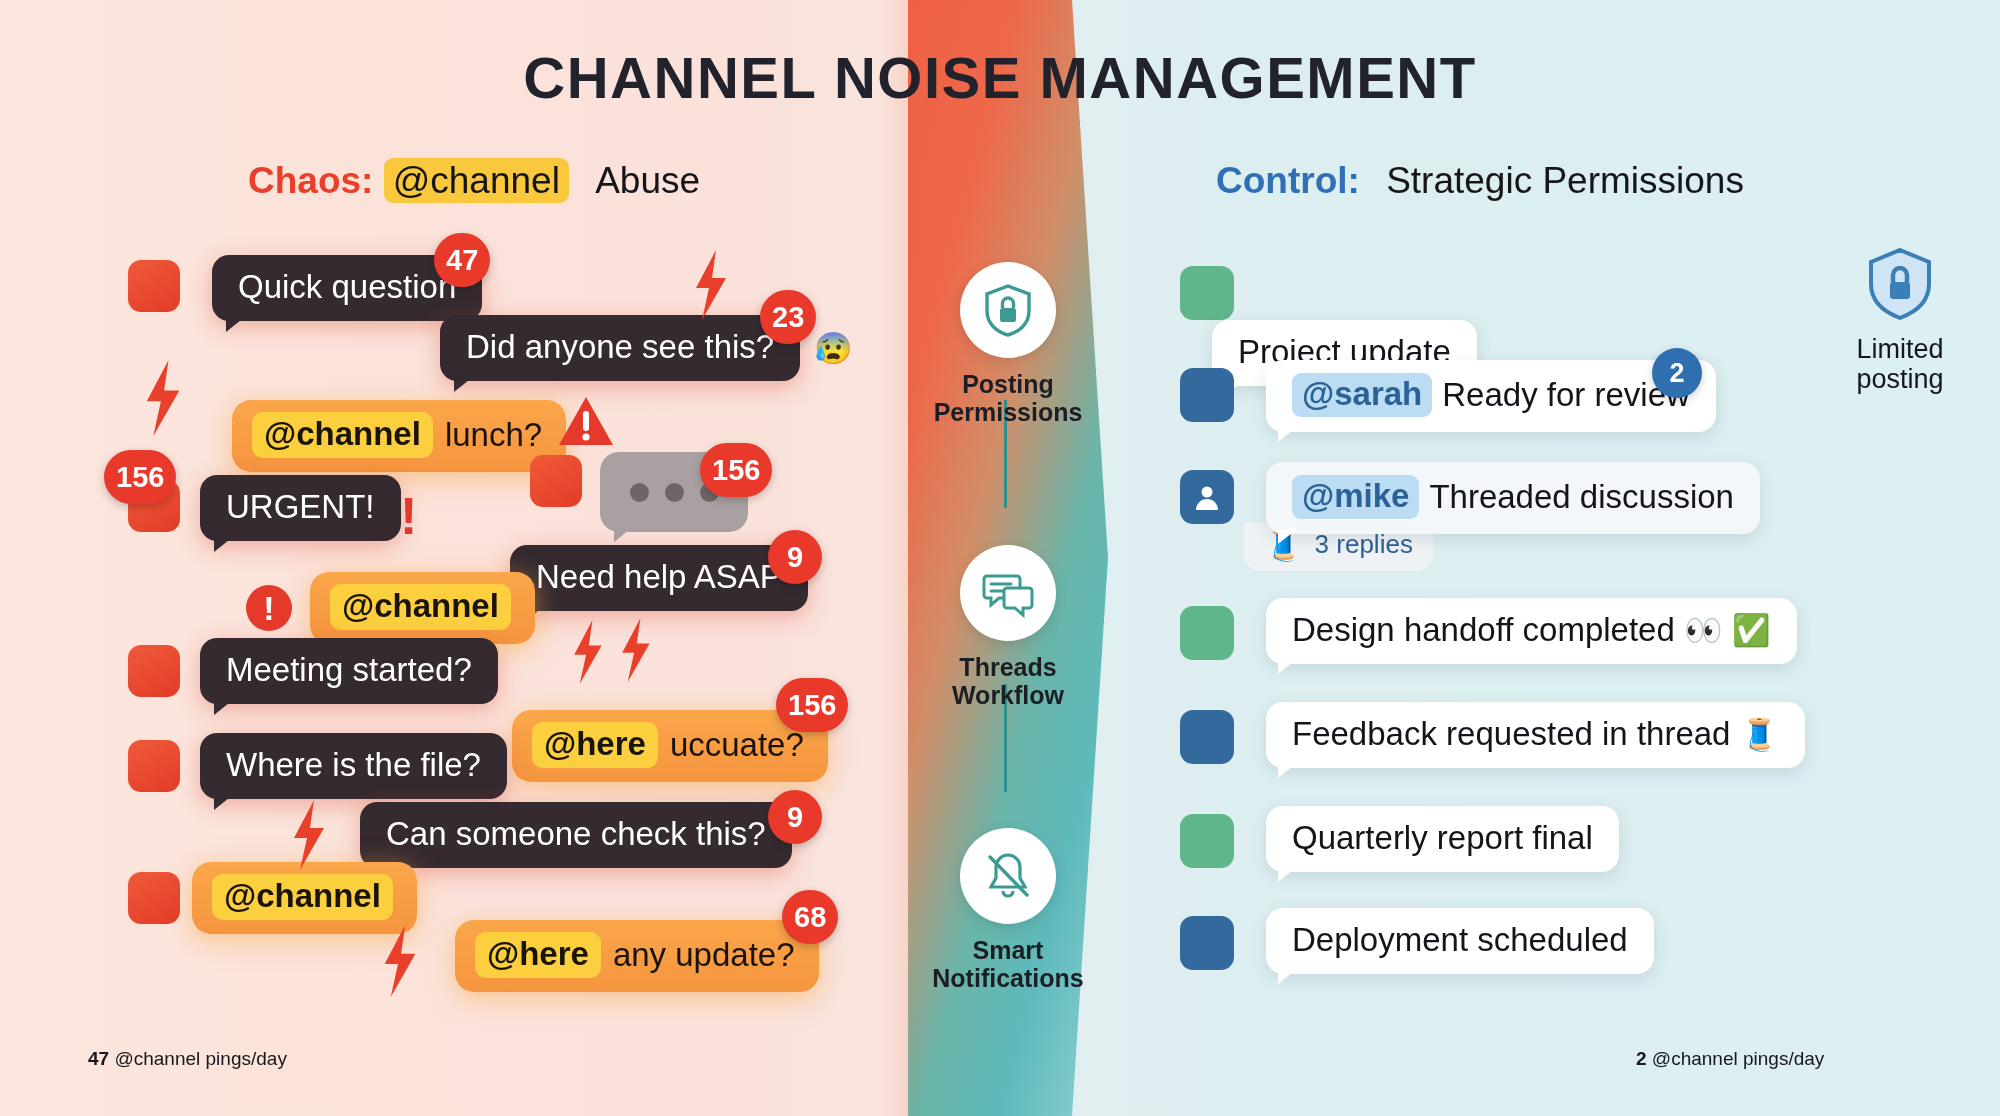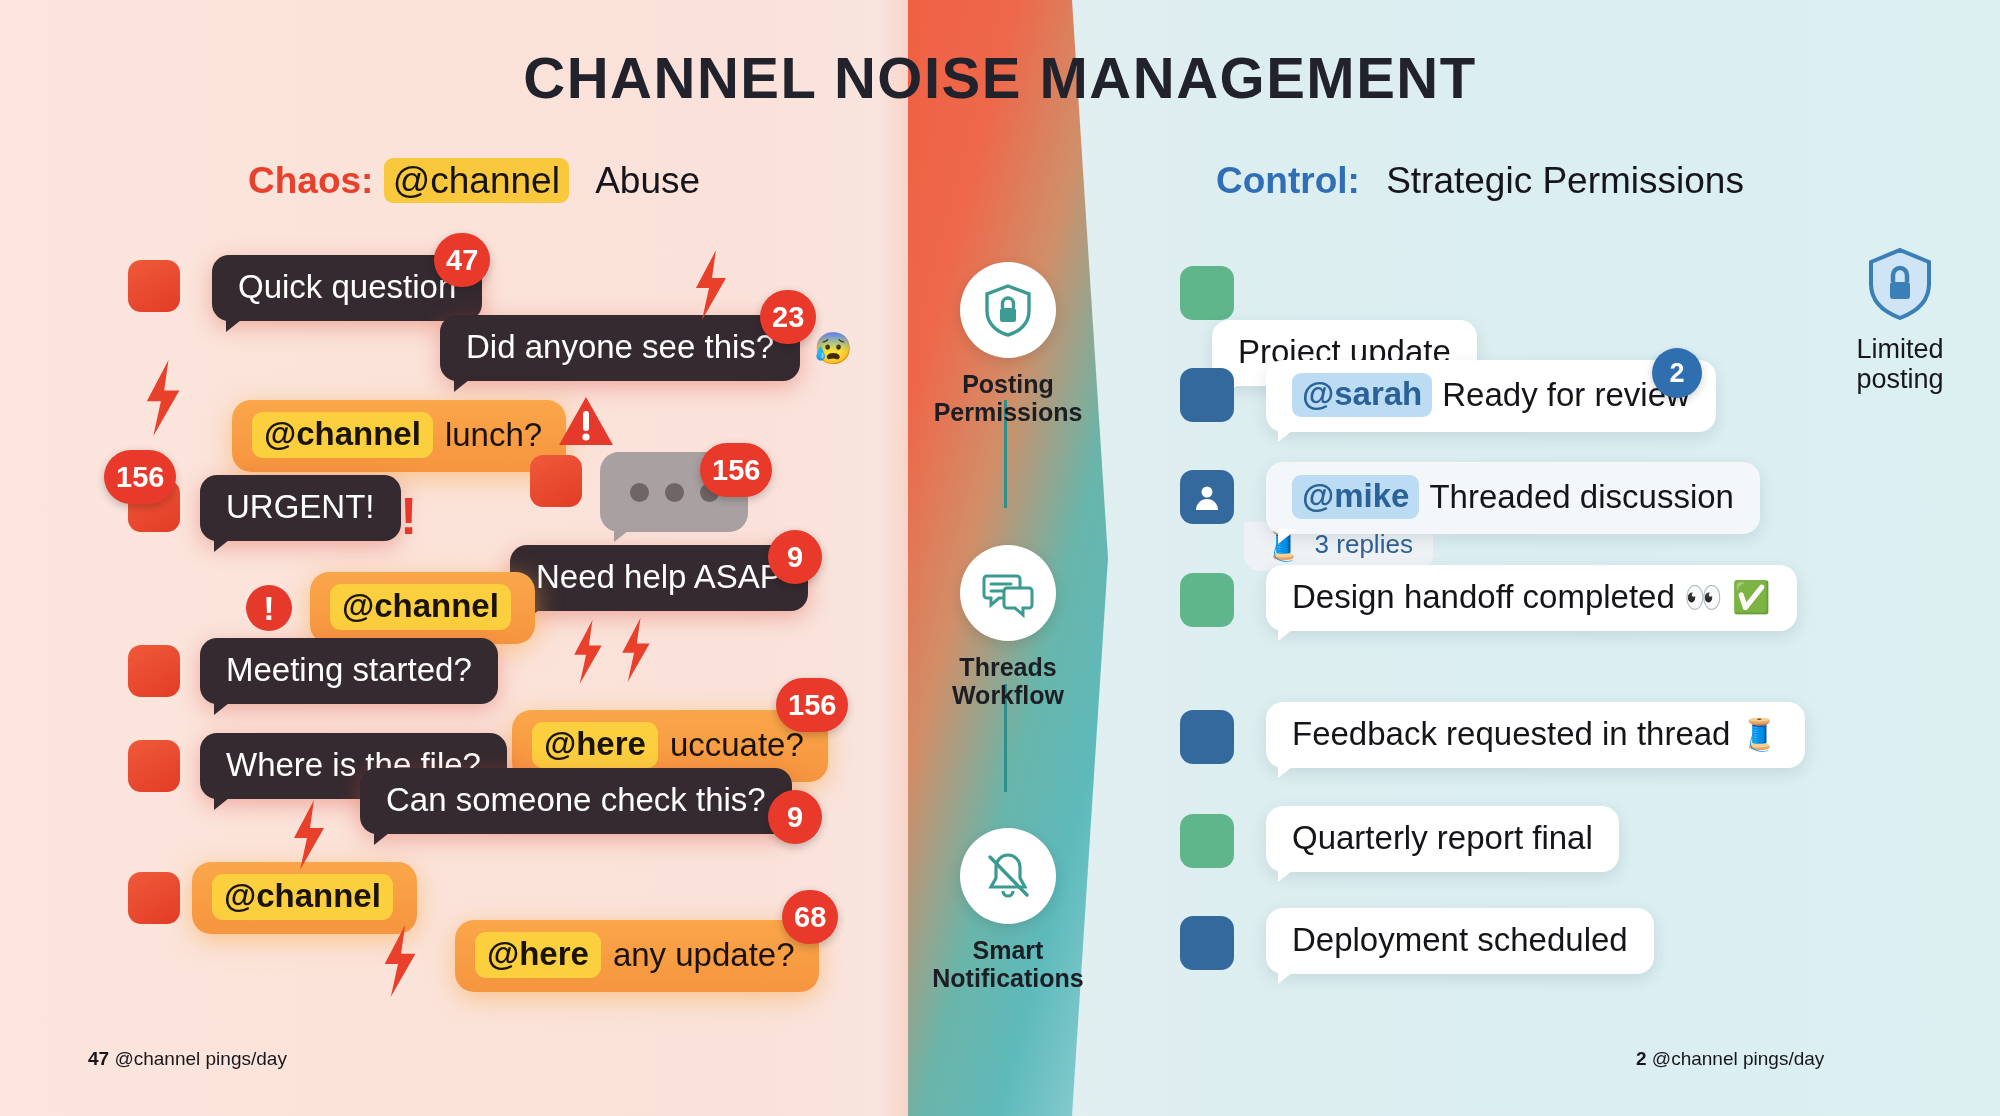--- a/index.html
+++ b/index.html
@@ -316,21 +316,21 @@
       <span>uccuate?</span>
     </div>
   </div>
   <div class="badge" style="left:776px; top:678px;">156</div>
 
   <div class="avatar-red" style="left:128px; top:740px;"></div>
   <div class="chaos-msg" style="left:200px; top:733px;">
     <div class="bub-dark">Where is the file?</div>
   </div>
 
-  <div class="chaos-msg" style="left:360px; top:768px;">
+  <div class="chaos-msg" style="left:360px; top:802px;">
     <div class="bub-dark">Can someone check this?</div>
   </div>
   <div class="badge" style="left:768px; top:790px;">9</div>
 
   <div class="avatar-red" style="left:128px; top:872px;"></div>
   <div class="chaos-msg" style="left:192px; top:862px;">
     <div class="bub-orange">
       <span class="tag-yellow">@channel</span>
     </div>
   </div>
@@ -432,21 +432,21 @@
         <circle cx="15" cy="10" r="5.5" fill="#fff"></circle>
         <path d="M4 28 A11 11 0 0 1 26 28 Z" fill="#fff"></path>
       </svg>
     </div>
     <div class="bub-white" style="background:#f4f7f9;">
       <span class="tag-blue">@mike</span>
       <span>Threaded discussion</span>
     </div>
   </div>
 
-  <div class="ctrl-row" style="left:1180px; top:565px;">
+  <div class="ctrl-row" style="left:1180px; top:598px;">
     <div class="avatar-sq av-green"></div>
     <div class="bub-white">
       <span>Design handoff completed</span>
       <span class="emoji">👀 ✅</span>
     </div>
   </div>
 
   <div class="ctrl-row" style="left:1180px; top:702px;">
     <div class="avatar-sq av-blue"></div>
     <div class="bub-white">

